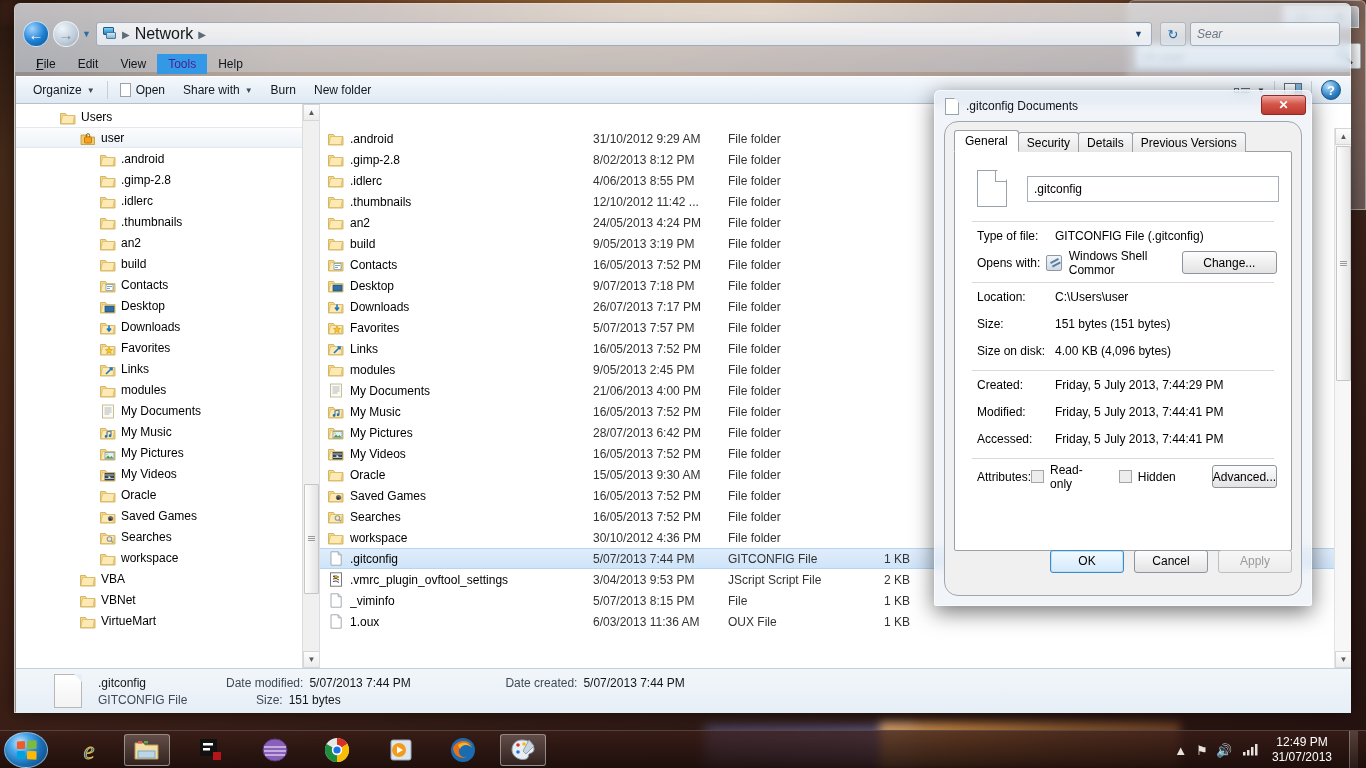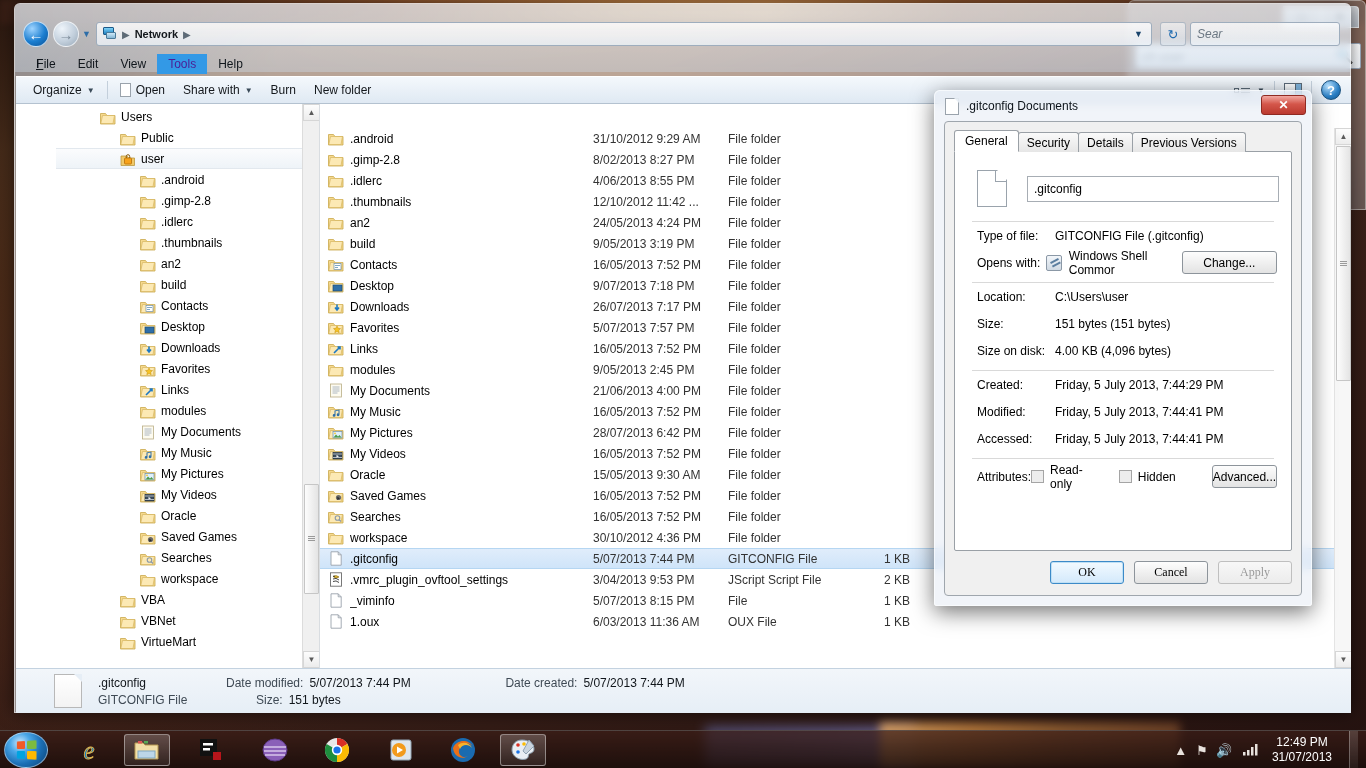--- a/index.html
+++ b/index.html
@@ -101,21 +101,21 @@
     margin-left:5px; flex:1; height:24px; margin-right:8px;
     background:linear-gradient(rgba(255,255,255,.80),rgba(238,244,250,.78));
     border:1px solid #9eadbd; border-radius:3px;
     display:flex; align-items:center; padding:0 4px; gap:4px;
   }
   #net-icon{ width:16px;height:16px; position:relative; flex:none; }
   #net-icon .mon{ position:absolute; left:2px; top:1px; width:11px;height:8px;
     background:linear-gradient(#7fd3f7,#1f7fc0); border:1px solid #1b5a8a; border-radius:1px;}
   #net-icon .mon2{ position:absolute; left:5px; top:6px; width:10px;height:7px;
     background:linear-gradient(#cfe9f8,#86b7d6); border:1px solid #4b7a99; border-radius:1px;}
-  .crumb{ font-size:11px; color:#14181c; white-space:nowrap;font-weight:bold; }
+  .crumb{ font-size:16px; color:#14181c; white-space:nowrap; }
   .crumb-sep{ color:#5e6b77; font-size:10px; padding:0 1px; }
   #addr-caret{ margin-left:auto; color:#19436b; font-size:9px; padding-right:4px;}
   #refresh-btn{
     width:26px;height:24px; margin-right:4px;
     background:linear-gradient(rgba(255,255,255,.55),rgba(220,230,240,.5));
     border:1px solid rgba(150,165,180,.65); border-radius:3px;
     display:flex;align-items:center;justify-content:center; color:#1f6bb0; font-size:13px;
   }
   #search-box{
     width:150px; height:24px; margin-right:10px;
@@ -156,21 +156,21 @@
     background:radial-gradient(circle at 34% 28%,#b9e2ff,#2b7fc4 60%,#12568f);
     color:#fff;font-size:13px;font-weight:bold;display:flex;align-items:center;justify-content:center;
     border:1px solid #1a527f;
   }
 
   
   #content{ position:absolute; left:1px; top:100px; width:1335px; height:564px; background:#fff; display:flex; }
 
   
   #navpane{ width:303px; height:100%; background:#fff; position:relative; overflow:hidden; }
-  #navlist{ padding-top:2px;padding-left:40px; }
+  #navlist{ padding-top:2px; }
   .nav-row{ height:21px; display:flex; align-items:center; font-size:12px; color:#000; white-space:nowrap; padding-right:4px;}
   .nav-row.sel{
     background:linear-gradient(#fbfcfd,#eef3f8);
     border-top:1px solid #e2e8ee; border-bottom:1px solid #e2e8ee;
   }
   .nav-ico{ width:16px;height:14px;flex:none; margin-right:5px; position:relative;}
   
   #nav-scroll{ position:absolute; right:0; top:0; width:17px; height:100%;
     background:#f0f0f0; border-left:1px solid #dcdcdc; }
   .sb-arrow{ width:17px;height:17px;display:flex;align-items:center;justify-content:center;
@@ -254,21 +254,21 @@
     width:0;height:0;border-left:5px solid transparent;border-top:5px solid rgba(232,238,245,.9);}
   #props-close{
     position:absolute; right:5px; top:4px; width:45px; height:20px;
     background:linear-gradient(#f2a9a2,#d4564a 45%,#bb3a30);
     border:1px solid #8f2a22; border-radius:3px;
     display:flex; align-items:center; justify-content:center;
     color:#fff; font-size:12px; font-weight:bold;
   }
   #props-body{
     position:absolute; left:9px; top:30px; right:9px; bottom:9px;
-    background:#f0f0f0; border:1px solid #9fa6ad; border-radius:4px;
+    background:#f0f0f0; border:1px solid #9fa6ad; border-radius:14px;
   }
   #tabs{ position:absolute; left:9px; top:8px; display:flex; align-items:flex-end; height:22px; z-index:3;}
   .tab{
     height:20px; padding:0 8px; display:flex; align-items:center; font-size:12px; color:#000;
     background:linear-gradient(#fafafa,#e6e6e6);
     border:1px solid #9aa0a6; border-bottom:none; border-radius:3px 3px 0 0; margin-right:-1px;
   }
   .tab.active{ height:22px; background:#fff; border-bottom:1px solid #fff; z-index:4; padding:0 10px;}
   #tabpanel{
     position:absolute; left:9px; top:29px; right:9px; bottom:44px;
@@ -301,22 +301,22 @@
     height:23px; background:linear-gradient(#fdfdfd,#e3e3e3);
     border:1px solid #8d949b; border-radius:3px;
     display:flex; align-items:center; justify-content:center;
     font-size:12px; color:#000;
   }
   #change-btn{ width:108px; margin-left:auto; margin-right:2px;}
   #advanced-btn{ width:96px; margin-left:auto; margin-right:4px;text-align:right;}
   .chk{ width:13px;height:13px;background:#ededed;border:1px solid #a5a5a5;margin-right:6px;flex:none;}
   .attr-grp{ display:flex; align-items:center; margin-right:36px;}
   #buttonrow{
-    position:absolute; left:9px; right:9px; bottom:9px; height:28px;
-    display:flex; align-items:center; justify-content:flex-end; gap:10px;font-family:Liberation Serif, serif;
+    position:absolute; left:9px; right:9px; bottom:20px; height:28px;
+    display:flex; align-items:center; justify-content:flex-end; gap:10px;
   }
   #ok-btn{ width:74px; height:23px;
     background:linear-gradient(#f3faff,#d3e9fb);
     border:1px solid #3c8ac8; border-radius:3px;
     box-shadow:0 0 0 1px #bfe0f5 inset;
     display:flex;align-items:center;justify-content:center;font-size:12px;}
   #cancel-btn{ width:74px; }
   #apply-btn{ width:74px; color:#9a9a9a; background:linear-gradient(#f7f7f7,#ececec); border-color:#bfbfbf;}
 
   
@@ -463,27 +463,20 @@
 
     <div id="navpane">
       <div id="navlist">
           <div class="nav-row">
             <span class="nav-ico" style="margin-left: 44px;"><svg width="16" height="15" viewBox="0 0 16 15">
                 <path d="M0.5 3.5 h5 l1.5 2 h8 v8.5 H0.5 Z" fill="#f6d98e" stroke="#c9a84d" stroke-width="0.8"></path>
                 <path d="M2.5 5.5 h12 l-1.5 8 H0.8 Z" fill="#fce9b4" stroke="#d6b55e" stroke-width="0.7"></path>
               </svg></span>
             <span>Users</span>
           </div>
-          <div class="nav-row">
-            <span class="nav-ico" style="margin-left: 64px;"><svg width="16" height="15" viewBox="0 0 16 15">
-                <path d="M0.5 3.5 h5 l1.5 2 h8 v8.5 H0.5 Z" fill="#f6d98e" stroke="#c9a84d" stroke-width="0.8"></path>
-                <path d="M2.5 5.5 h12 l-1.5 8 H0.8 Z" fill="#fce9b4" stroke="#d6b55e" stroke-width="0.7"></path>
-              </svg></span>
-            <span>Public</span>
-          </div>
           <div class="nav-row sel">
             <span class="nav-ico" style="margin-left: 64px;"><svg width="16" height="15" viewBox="0 0 16 15">
                 <path d="M1 4 h6 l1.5 2 h6 v7.5 H1 Z" fill="#f0c96a" stroke="#bb9840" stroke-width="0.8"></path>
                 <rect x="4.5" y="6" width="7" height="6" rx="1" fill="#f7a21a" stroke="#b96f08" stroke-width="0.8"></rect>
                 <path d="M6.3 6 v-1.6 a1.7 1.7 0 0 1 3.4 0 V6" fill="none" stroke="#8a5a08" stroke-width="1"></path>
               </svg></span>
             <span>user</span>
           </div>
           <div class="nav-row">
             <span class="nav-ico" style="margin-left: 84px;"><svg width="16" height="15" viewBox="0 0 16 15">
@@ -688,21 +681,21 @@
             <span class="f-date">31/10/2012 9:29 AM</span>
             <span class="f-type">File folder</span>
             <span class="f-size"></span>
           </div>
           <div class="f-row">
             <span class="f-ico"><svg width="16" height="15" viewBox="0 0 16 15">
                 <path d="M0.5 3.5 h5 l1.5 2 h8 v8.5 H0.5 Z" fill="#f6d98e" stroke="#c9a84d" stroke-width="0.8"></path>
                 <path d="M2.5 5.5 h12 l-1.5 8 H0.8 Z" fill="#fce9b4" stroke="#d6b55e" stroke-width="0.7"></path>
               </svg></span>
             <span class="f-name">.gimp-2.8</span>
-            <span class="f-date">8/02/2013 8:27 PM</span>
+            <span class="f-date">8/02/2013 8:12 PM</span>
             <span class="f-type">File folder</span>
             <span class="f-size"></span>
           </div>
           <div class="f-row">
             <span class="f-ico"><svg width="16" height="15" viewBox="0 0 16 15">
                 <path d="M0.5 3.5 h5 l1.5 2 h8 v8.5 H0.5 Z" fill="#f6d98e" stroke="#c9a84d" stroke-width="0.8"></path>
                 <path d="M2.5 5.5 h12 l-1.5 8 H0.8 Z" fill="#fce9b4" stroke="#d6b55e" stroke-width="0.7"></path>
               </svg></span>
             <span class="f-name">.idlerc</span>
             <span class="f-date">4/06/2013 8:55 PM</span>

